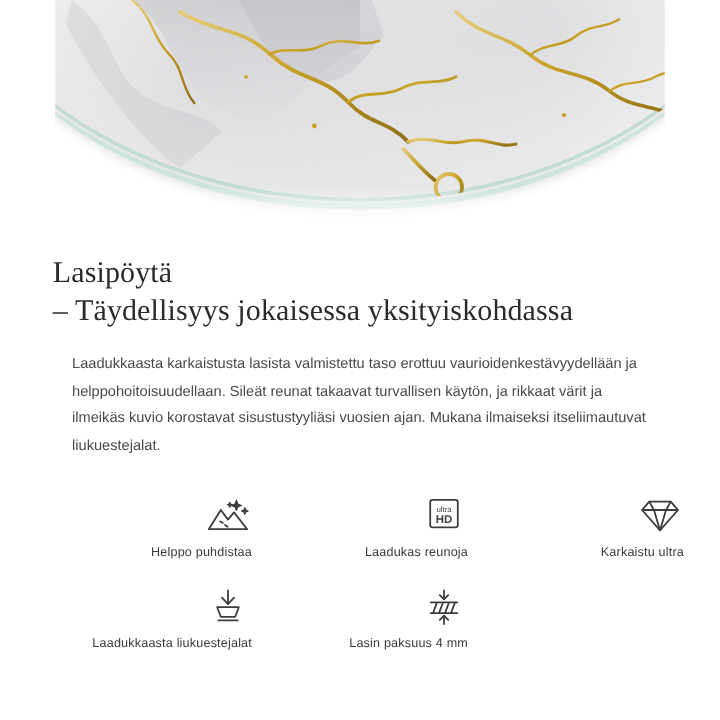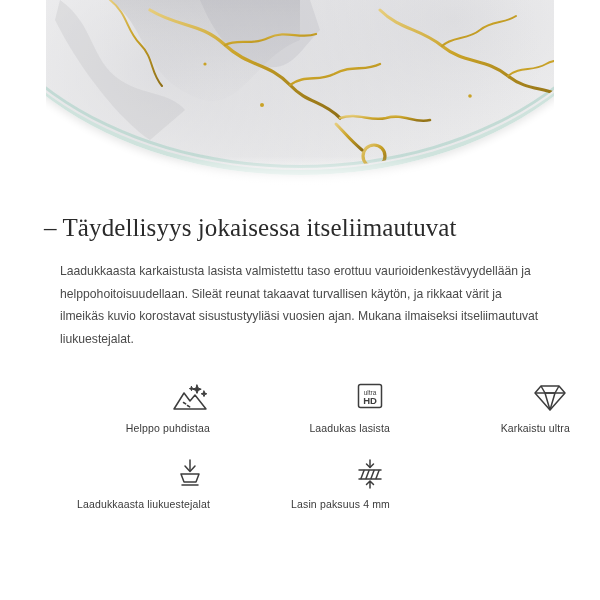--- a/index.html
+++ b/index.html
@@ -186,21 +186,22 @@
       </g>
     </svg>
 
     <div class="hero-side-l"></div>
     <div class="hero-side-r"></div>
     <div class="hero-fade"></div>
   </div>
 
   <div class="content">
     <h1 class="headline">
-      <span class="line2">– Täydellisyys jokaisessa itseliimautuvat</span>
+      <span>Lasipöytä</span>
+      <span class="line2">– Täydellisyys jokaisessa yksityiskohdassa</span>
     </h1>
     <p class="body-copy">Laadukkaasta karkaistusta lasista valmistettu taso erottuu vaurioidenkestävyydellään ja helppohoitoisuudellaan. Sileät reunat takaavat turvallisen käytön, ja rikkaat värit ja ilmeikäs kuvio korostavat sisustustyyliäsi vuosien ajan. Mukana ilmaiseksi itseliimautuvat liukuestejalat.</p>
   </div>
 
   <div class="features">
 
     <div class="feature">
       <div class="feature-icon">
         <svg width="40" height="34" viewBox="0 0 40 34" fill="none" stroke="#3d3d3d" stroke-width="1.5" stroke-linecap="round" stroke-linejoin="round">
           <path d="M4 29 L14 13 L20 21 L25 15 L36 29 Z"></path>
@@ -215,21 +216,21 @@
     </div>
 
     <div class="feature">
       <div class="feature-icon">
         <svg width="40" height="34" viewBox="0 0 40 34">
           <rect x="8.5" y="4.5" width="23" height="23" rx="2" fill="none" stroke="#3d3d3d" stroke-width="1.5"></rect>
           <text x="20" y="14.5" text-anchor="middle" font-family="Liberation Sans, sans-serif" font-size="6.5" fill="#3d3d3d">ultra</text>
           <text x="20" y="24" text-anchor="middle" font-family="Liberation Sans, sans-serif" font-size="9.5" font-weight="bold" fill="#3d3d3d">HD</text>
         </svg>
       </div>
-      <div class="feature-label">Laadukas lasista</div>
+      <div class="feature-label">Laadukas reunoja</div>
     </div>
 
 
     <div class="feature">
       <div class="feature-icon">
         <svg width="40" height="34" viewBox="0 0 40 34" fill="none" stroke="#3d3d3d" stroke-width="1.5" stroke-linejoin="round">
           <path d="M11 6 L29 6 L35 13 L20 30 L5 13 Z"></path>
           <path d="M5 13 L35 13"></path>
           <path d="M11 6 L15 13 L20 30"></path>
           <path d="M29 6 L25 13 L20 30"></path>

